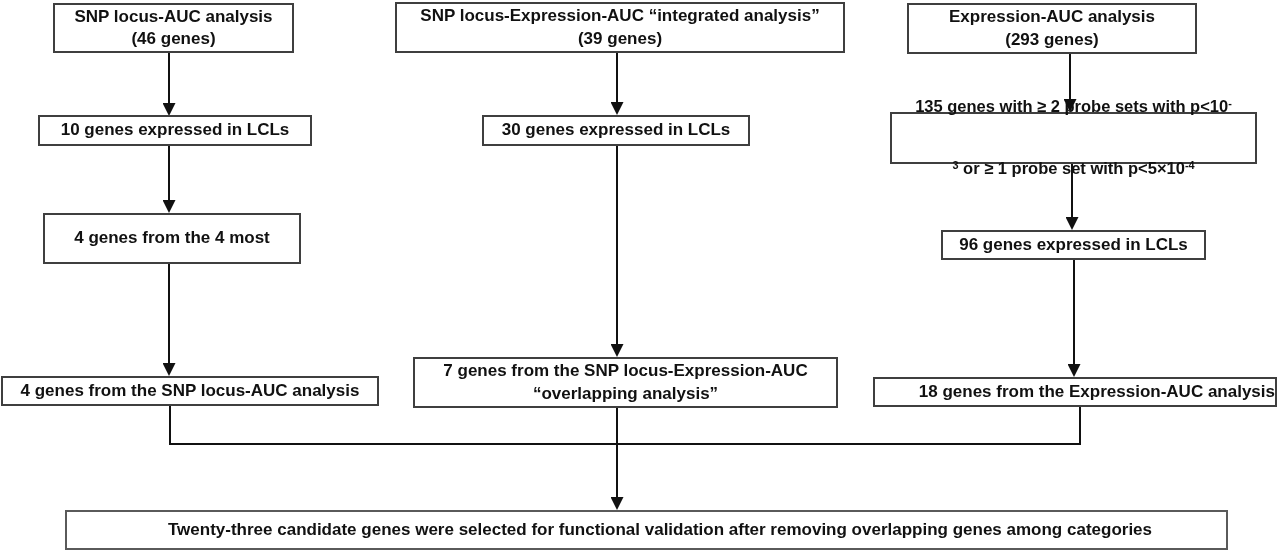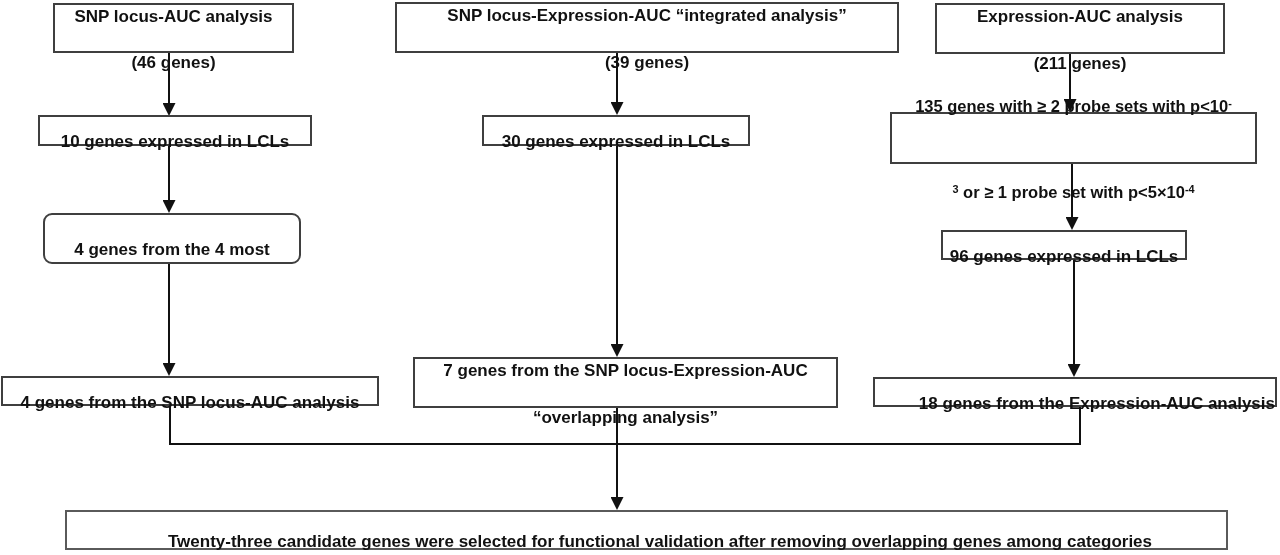--- a/index.html
+++ b/index.html
@@ -34,35 +34,34 @@
     line-height: 1.32;
     display: flex;
     flex-direction: column;
     align-items: center;
     justify-content: center;
     text-align: center;
     z-index: 2;
   }
   .fbox .bline {
     white-space: nowrap;
-    margin-top: 24px;
   }
   
   #box-snp-1   { left: 53px;  top: 3px;   width: 241px; height: 50px; }
   #box-snp-2   { left: 38px;  top: 115px; width: 274px; height: 31px; }
-  #box-snp-3   { left: 43px;  top: 213px; width: 258px; height: 51px; border-radius: 9px; }
+  #box-snp-3   { left: 43px;  top: 213px; width: 258px; height: 51px; }
   #box-snp-4   { left: 1px;   top: 376px; width: 378px; height: 30px; }
   
-  #box-int-1   { left: 395px; top: 2px;   width: 504px; height: 51px; }
+  #box-int-1   { left: 395px; top: 2px;   width: 450px; height: 51px; }
   #box-int-2   { left: 482px; top: 115px; width: 268px; height: 31px; text-align: right; }
   #box-int-3   { left: 413px; top: 357px; width: 425px; height: 51px; }
   
-  #box-exp-1   { left: 935px; top: 3px;   width: 290px; height: 51px; }
+  #box-exp-1   { left: 907px; top: 3px;   width: 290px; height: 51px; }
   #box-exp-2   { left: 890px; top: 112px; width: 367px; height: 52px; font-size: 16.5px; gap: 40px; }
-  #box-exp-3   { left: 941px; top: 230px; width: 246px; height: 30px; }
+  #box-exp-3   { left: 941px; top: 230px; width: 265px; height: 30px; }
   #box-exp-4   { left: 873px; top: 377px; width: 404px; height: 30px; align-items: flex-end; }
   
   #box-final   { left: 65px;  top: 510px; width: 1163px; height: 40px; border-color: #5a5a5a; padding-left: 27px; }
   .supr {
     font-size: 0.66em;
     position: relative;
     top: -0.45em;
     white-space: nowrap;
   }
 </style>
@@ -114,21 +113,21 @@
   <div class="fbox" id="box-int-2">
     <div class="bline">30 genes expressed in LCLs</div>
   </div>
   <div class="fbox" id="box-int-3">
     <div class="bline">7 genes from the SNP locus-Expression-AUC</div>
     <div class="bline">“overlapping analysis”</div>
   </div>
 
   <div class="fbox" id="box-exp-1">
     <div class="bline">Expression-AUC analysis</div>
-    <div class="bline">(211 genes)</div>
+    <div class="bline">(293 genes)</div>
   </div>
   <div class="fbox" id="box-exp-2">
     <div class="bline"><span>135 genes with ≥ 2 probe sets with p&lt;10</span><span class="supr">-</span></div>
     <div class="bline"><span class="supr">3</span><span> or ≥ 1 probe set with p&lt;5×10</span><span class="supr">-4</span></div>
   </div>
   <div class="fbox" id="box-exp-3">
     <div class="bline">96 genes expressed in LCLs</div>
   </div>
   <div class="fbox" id="box-exp-4">
     <div class="bline">18 genes from the Expression-AUC analysis</div>

